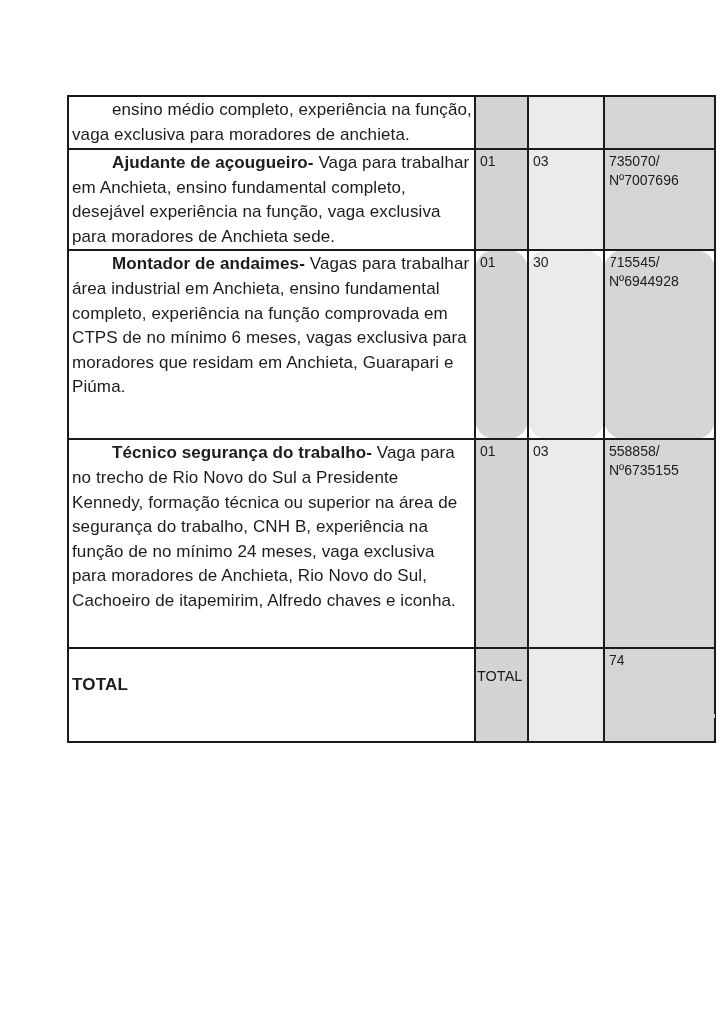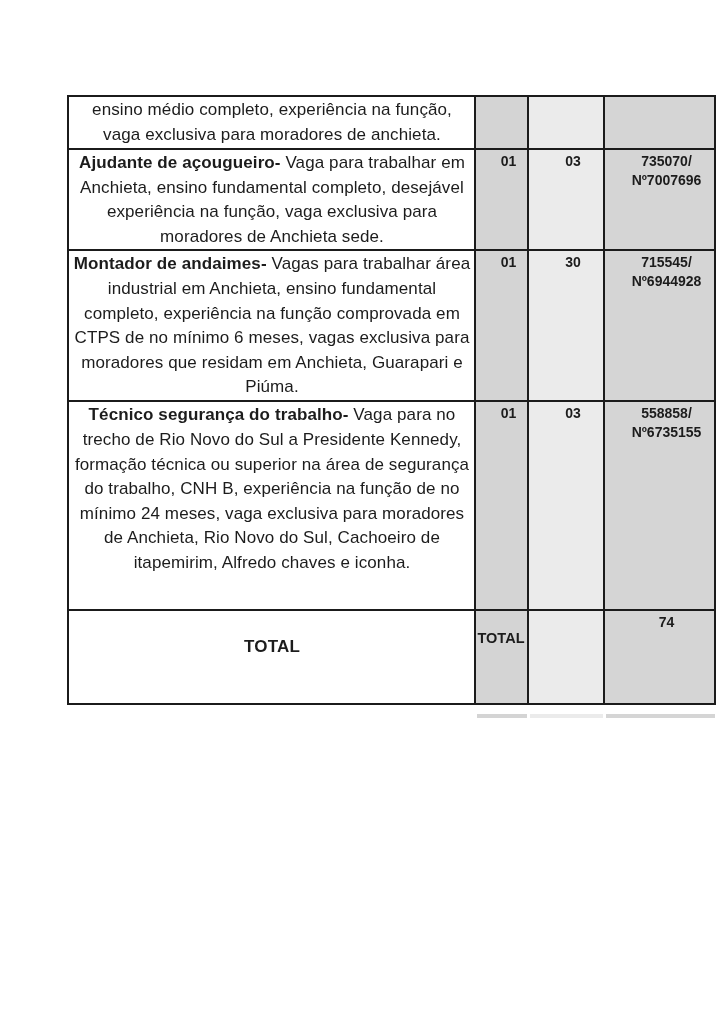--- a/index.html
+++ b/index.html
@@ -5,21 +5,20 @@
   * { margin: 0; padding: 0; box-sizing: border-box; }
   html, body { background: #ffffff; }
   .page {
     position: relative;
     width: 724px;
     height: 1024px;
     background: #ffffff;
     font-family: "Liberation Sans", "DejaVu Sans", sans-serif;
     color: #1c1c1c;
     overflow: hidden;
-    text-align: center;
   }
   table.doc-table {
     position: absolute;
     left: 67px;
     top: 95px;
     width: 647px;
     border-collapse: collapse;
     table-layout: fixed;
   }
   .doc-table td {
@@ -27,34 +26,34 @@
     vertical-align: top;
     overflow: hidden;
   }
   .desc-cell {
     background: #ffffff;
     padding: 1px 2px 0 3px;
     font-size: 17px;
     line-height: 24.6px;
     letter-spacing: 0.1px;
   }
-  .job-title { font-weight: bold; }
+  .job-title { font-weight: bold; margin-left: 40px; }
   .num-cell-a { background: var(--fill-col2, #d4d4d4); }
   .num-cell-b { background: var(--fill-col3, #ebebeb); }
   .code-cell  { background: var(--fill-col4, #d5d5d5); }
   .num-cell-a, .num-cell-b, .code-cell {
-    padding: 2px 2px 0 16px;
-    font-weight: bold;
+    padding: 2px 2px 0 4px;
+    font-weight: normal;
     font-size: 14px;
     line-height: 19px;
     white-space: pre-line;
   }
   tr.r1 td { height: 53px; }
   tr.r2 td { height: 98px; }
-  tr.r3 td { height: 151px; }
+  tr.r3 td { height: 189px; border-radius: 20px; }
   tr.r4 td { height: 209px; }
   tr.total-row td { height: 94px; }
   .total-label-cell {
     background: #ffffff;
     padding: 26px 2px 0 3px;
     font-weight: bold;
     font-size: 17px;
     letter-spacing: 0.2px;
   }
   .total-mid-cell {

